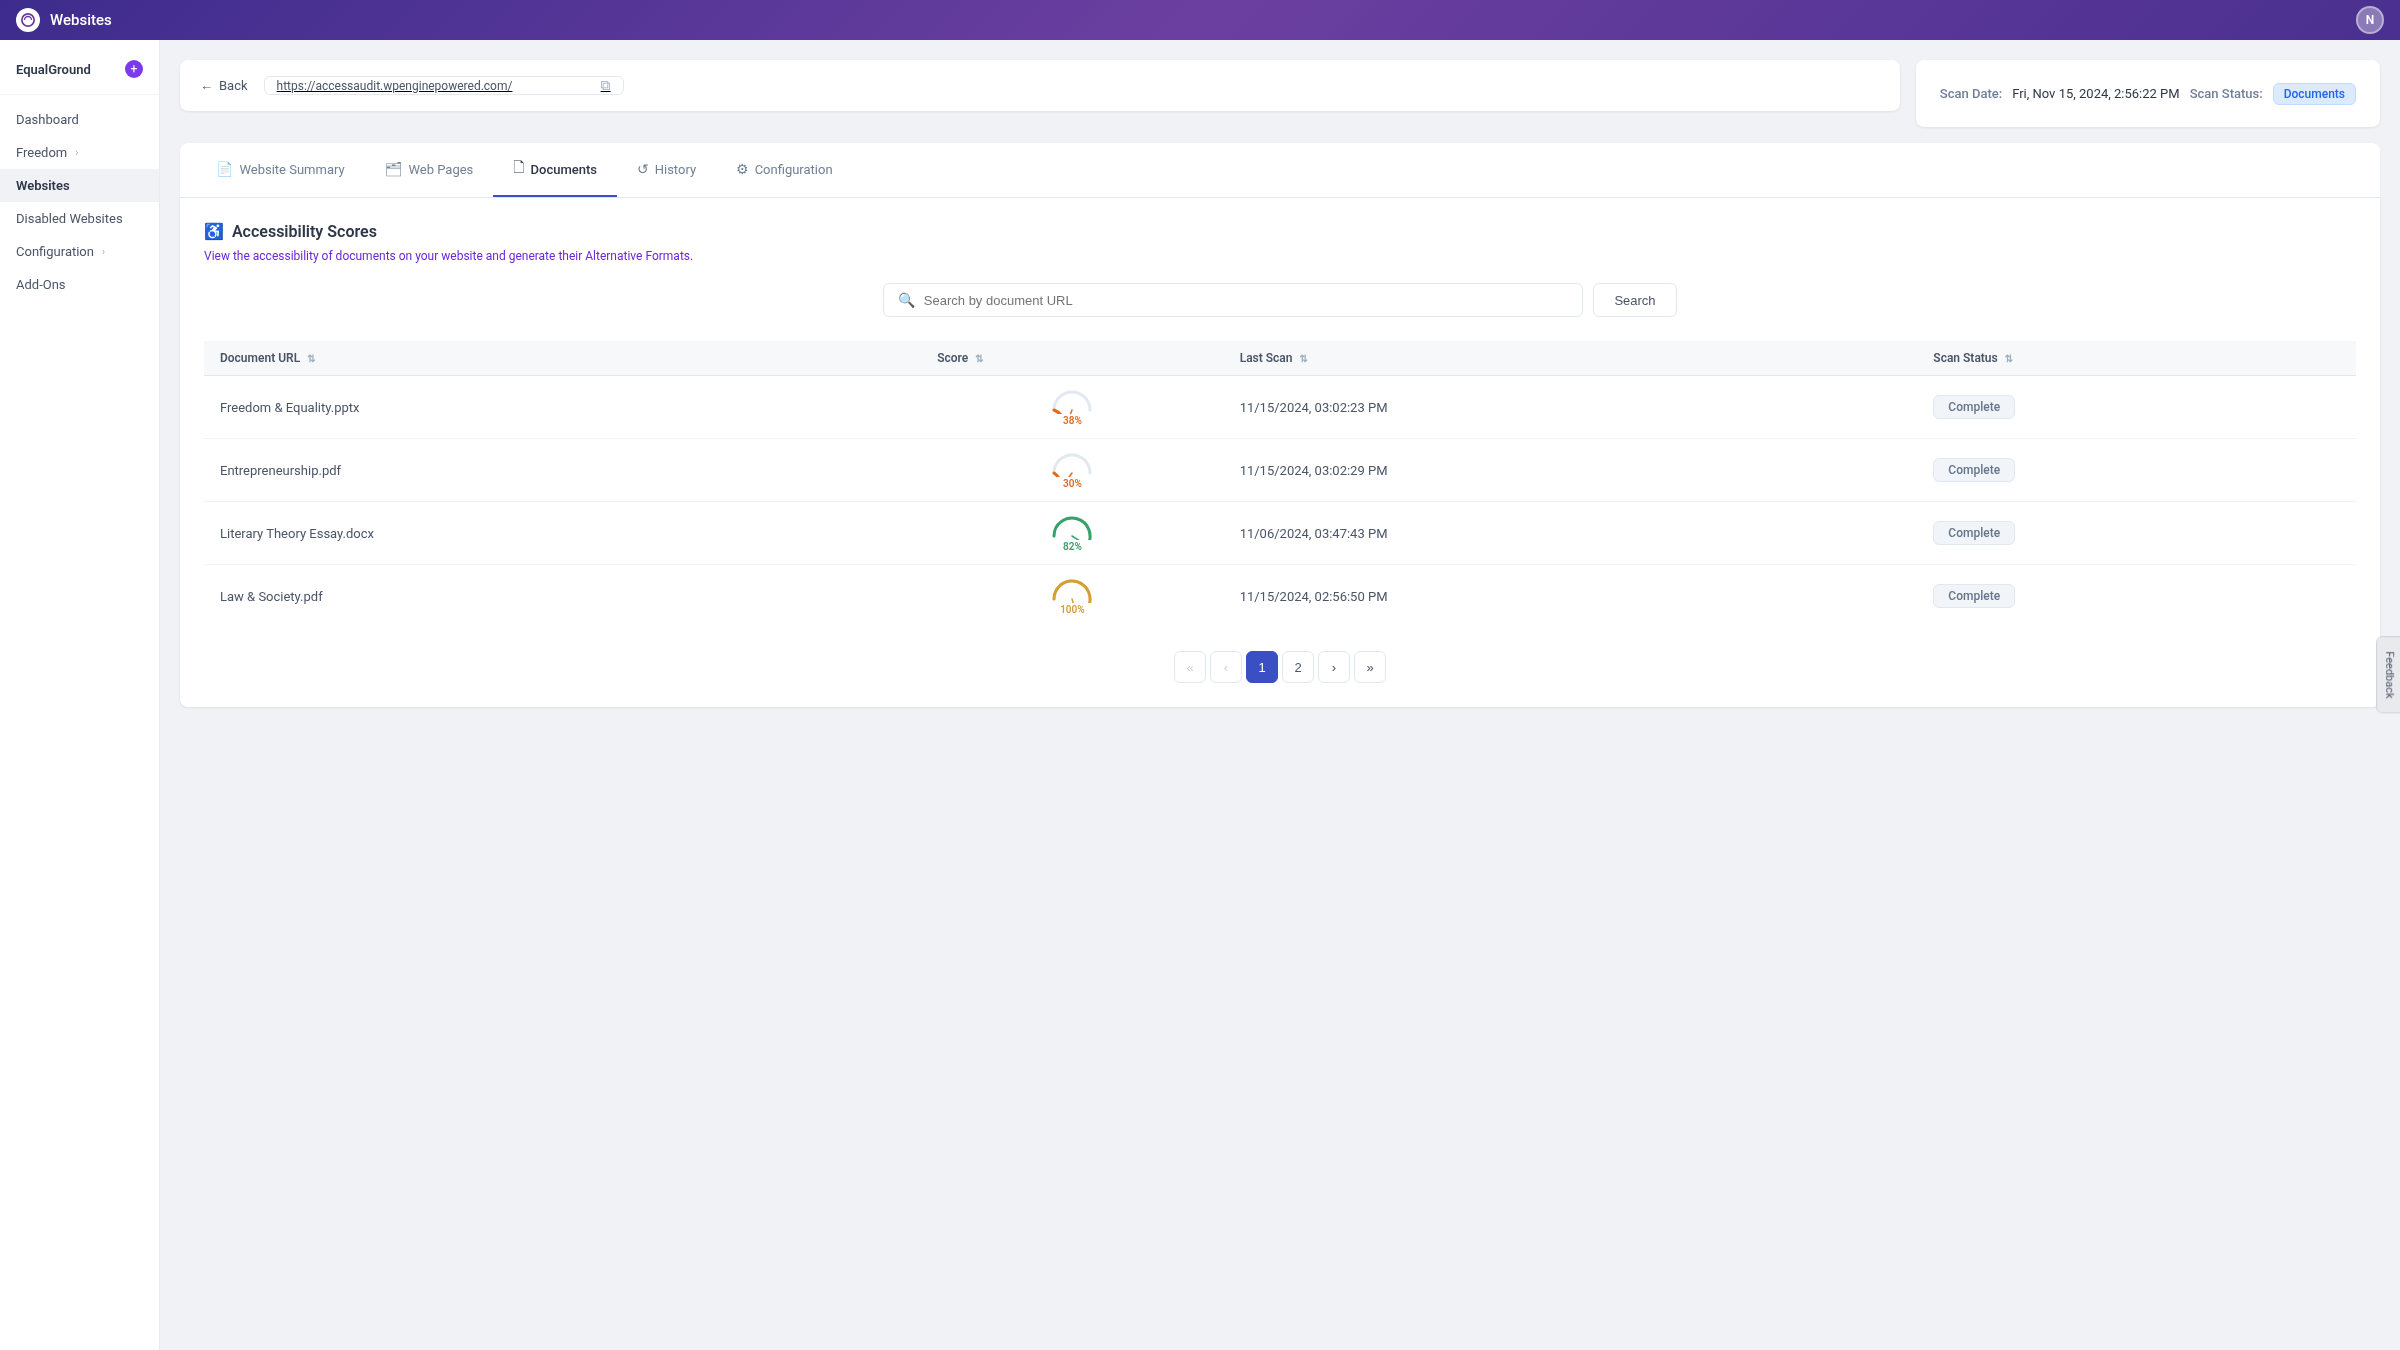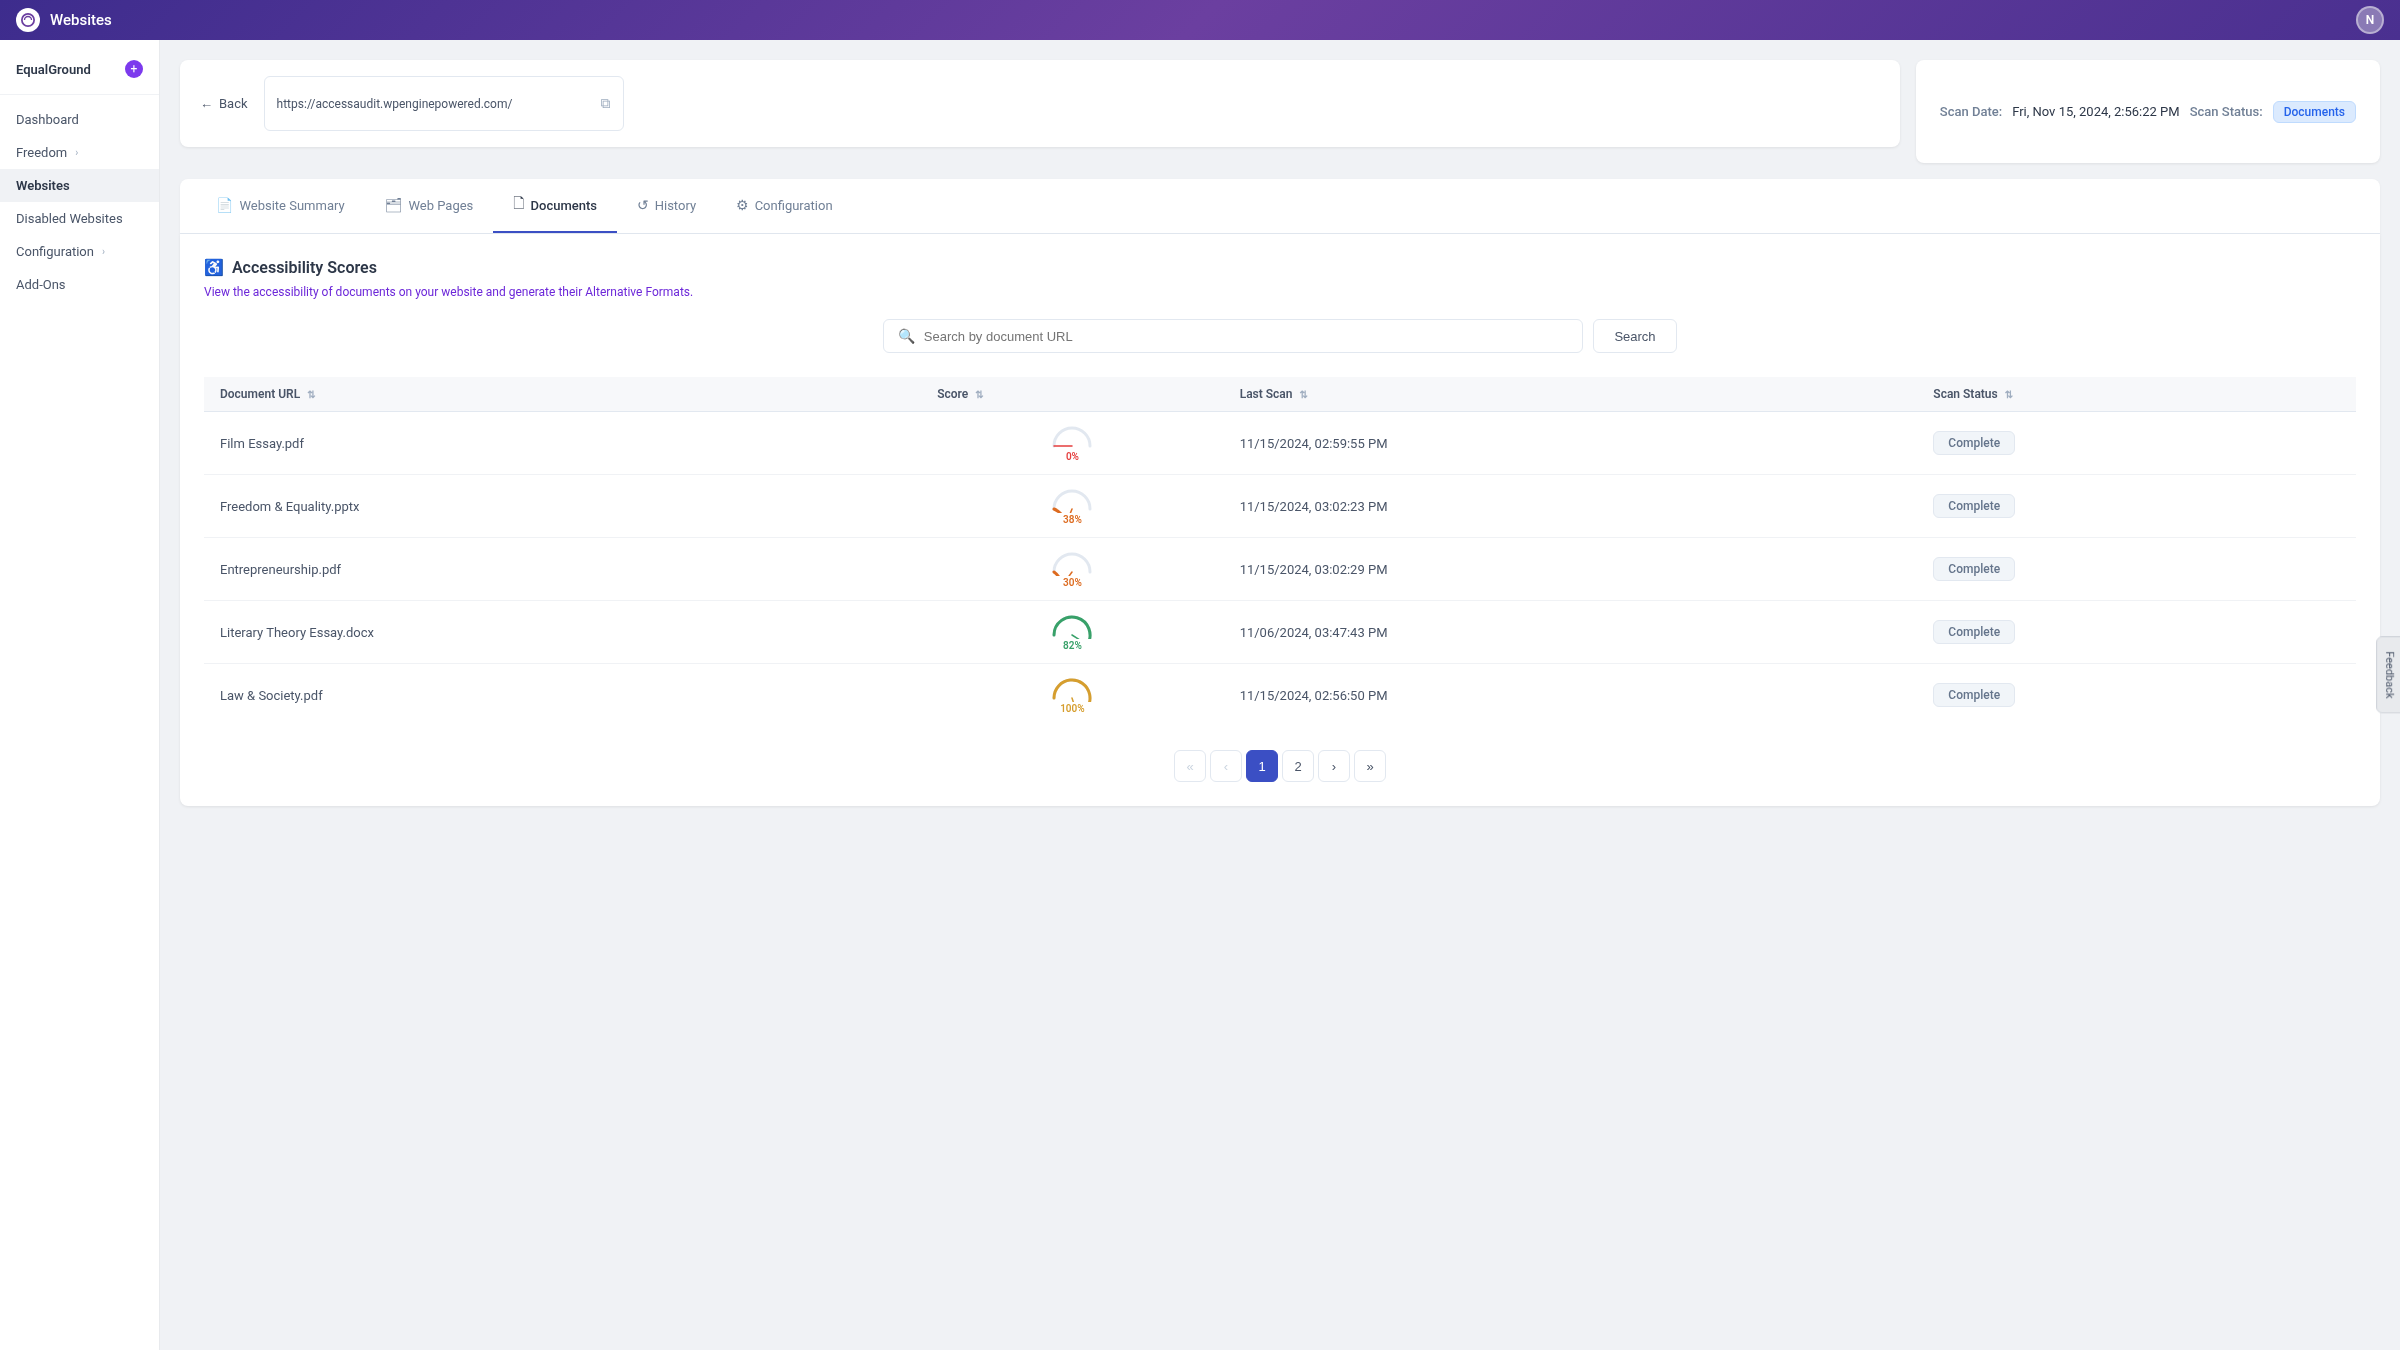--- a/index.html
+++ b/index.html
@@ -71,22 +71,22 @@
       box-shadow: 0 1px 3px rgba(0,0,0,0.08);
     }
     .back-btn {
       display: flex; align-items: center; gap: 6px;
       color: #4a5568; font-size: 13px; cursor: pointer;
       white-space: nowrap;
     }
     .url-bar {
       display: flex; align-items: center;
       border: 1px solid #e2e8f0; border-radius: 6px;
-      padding: 18px 12px; gap: 8px;
-      background: white; flex: 1; max-width: 360px;
+      padding: 0 12px; gap: 8px;
+      background: white; flex: 1; max-width: 360px; text-decoration: underline;
     }
     .url-text { font-size: 12px; color: #4a5568; flex: 1; }
     .copy-btn { color: #a0aec0; cursor: pointer; font-size: 14px; }
     .scan-info-item { display: flex; align-items: center; gap: 10px; font-size: 13px; }
     .scan-info-label { color: #718096; font-weight: 500; white-space: nowrap; }
     .scan-info-value { color: #2d3748; }
     .processing-badge {
       background: #dbeafe; color: #2563eb;
       border-radius: 6px; padding: 3px 10px; font-size: 12px; font-weight: 500;
       border: 1px solid #bfdbfe;
@@ -342,35 +342,20 @@
               <span>Last Scan</span>
               <span class="sort-icon">⇅</span>
             </th>
             <th>
               <span>Scan Status</span>
               <span class="sort-icon">⇅</span>
             </th>
           </tr>
         </thead>
         <tbody id="doc-table-body">
-        <tr>
-              <td>Film Essay.pdf</td>
-              <td>
-                <div class="score-cell">
-                  <svg width="40" height="26" viewBox="0 0 40 26">
-    <path d="M 2 22 A 18 18 0 0 1 38 22" stroke="#e2e8f0" stroke-width="3" fill="none" stroke-linecap="round"></path>
-
-    <line x1="2" y1="22.000000000000004" x2="20" y2="22" stroke="#e53e3e" stroke-width="1.5" stroke-linecap="round"></line>
-  </svg>
-                  <span class="gauge-pct" style="color: rgb(229, 62, 62);">0%</span>
-                </div>
-              </td>
-              <td>11/15/2024, 02:59:55 PM</td>
-              <td><span class="complete-badge">Complete</span></td>
-            </tr>
             <tr>
               <td>Freedom &amp; Equality.pptx</td>
               <td>
                 <div class="score-cell">
                   <svg width="40" height="26" viewBox="0 0 40 26">
     <path d="M 2 22 A 18 18 0 0 1 38 22" stroke="#e2e8f0" stroke-width="3" fill="none" stroke-linecap="round"></path>
     <path d="M 2 22.000000000000004 A 18 18 0 0 1 13.373758051675797 38.73597674598852" stroke="#dd6b20" stroke-width="3" fill="none" stroke-linecap="round"></path>
     <line x1="13.373758051675797" y1="38.73597674598852" x2="20" y2="22" stroke="#dd6b20" stroke-width="1.5" stroke-linecap="round"></line>
   </svg>
                   <span class="gauge-pct" style="color: rgb(221, 107, 32);">38%</span>

